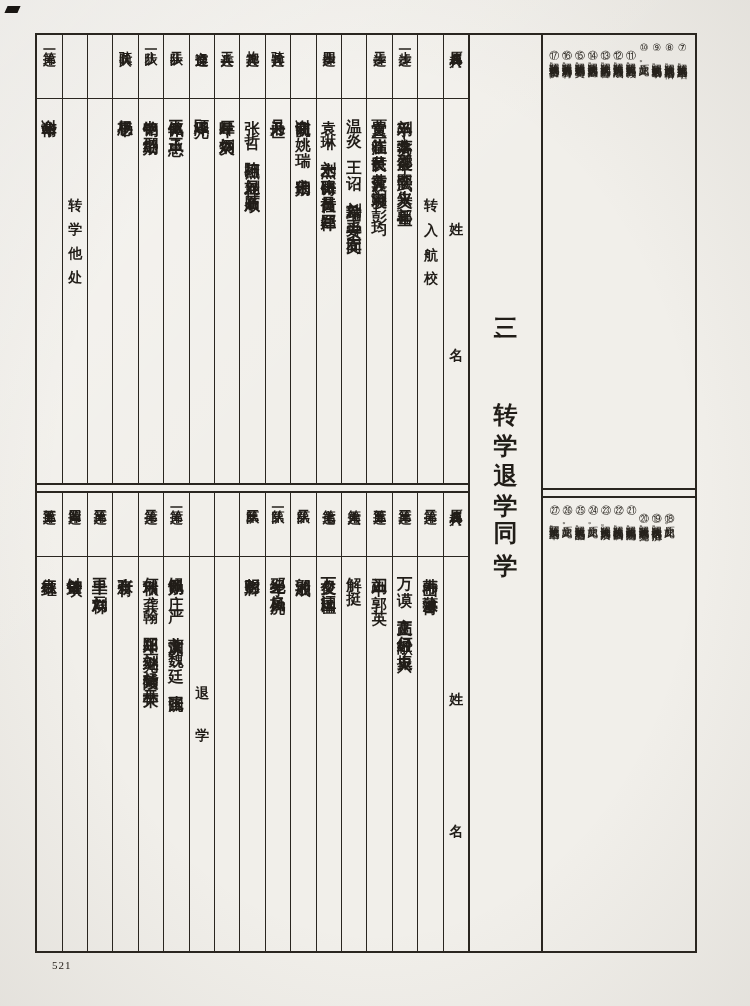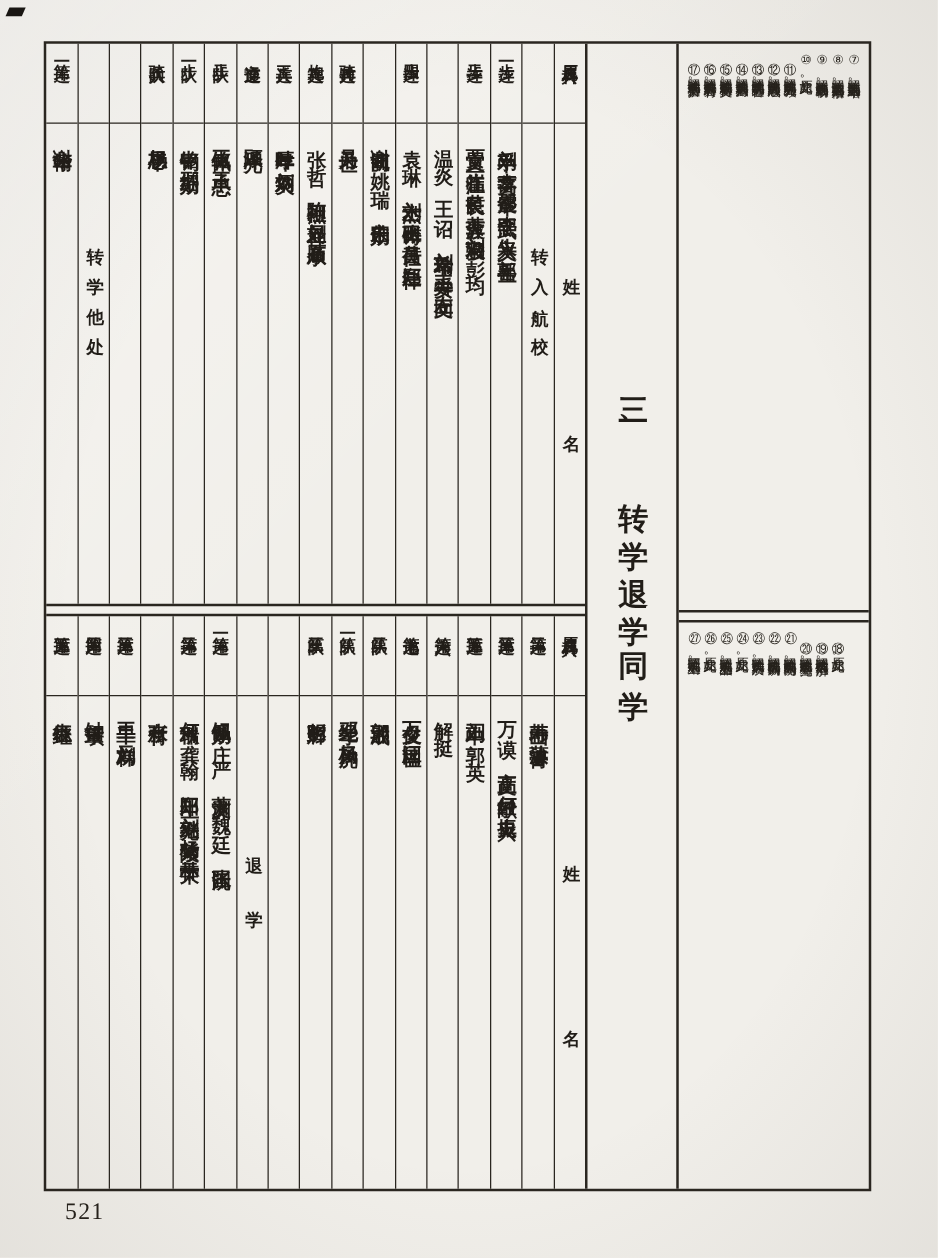--- a/index.html
+++ b/index.html
@@ -43,21 +43,21 @@
   .title-col{width:75px;border-left:2px solid var(--ink);border-right:2px solid var(--ink);box-sizing:border-box;display:flex;justify-content:center;}
   .title-text{writing-mode:vertical-rl;text-orientation:upright;font-size:24px;font-weight:600;letter-spacing:30px;line-height:1;margin-top:264px;}
   
   .notes-wrap{flex:1;display:flex;flex-direction:column;box-sizing:border-box;min-width:0;}
   .notes-box{box-sizing:border-box;overflow:hidden;}
   .notes-box.top{height:455px;border-bottom:2px solid var(--ink);}
   .notes-box.bottom{flex:1;margin-top:6px;border-top:2px solid var(--ink);}
   .notes-flow{writing-mode:vertical-rl;height:100%;box-sizing:border-box;padding:7px 11px 4px 4px;}
   .note{line-height:12.8px;font-size:10.5px;letter-spacing:0.5px;margin:0;color:#26221c;}
   .note-marker{font-size:10px;margin-inline-end:2px;}
-  .page-num{position:absolute;left:52px;top:959px;font-size:19px;letter-spacing:1px;color:#26221c;}
+  .page-num{position:absolute;left:52px;top:959px;font-size:11px;letter-spacing:1px;color:#26221c;}
 </style>
 </head>
 <body>
 
 <div class="sheet">
   <div class="corner-mark"></div>
 
   <div class="band">
 
     <div class="tables-wrap">

